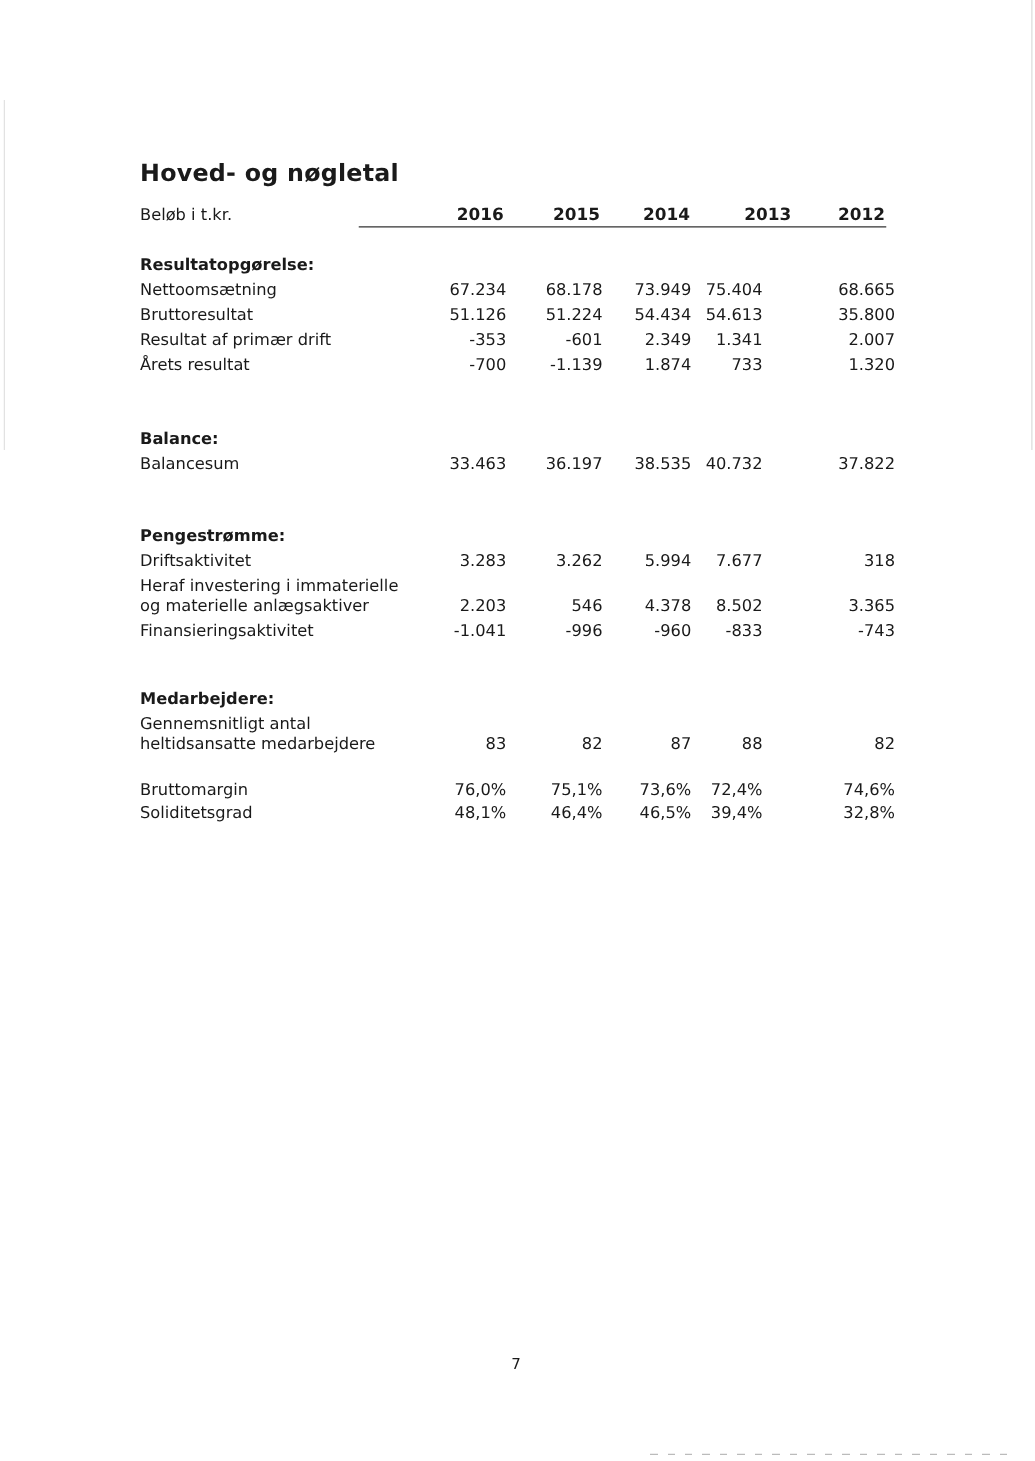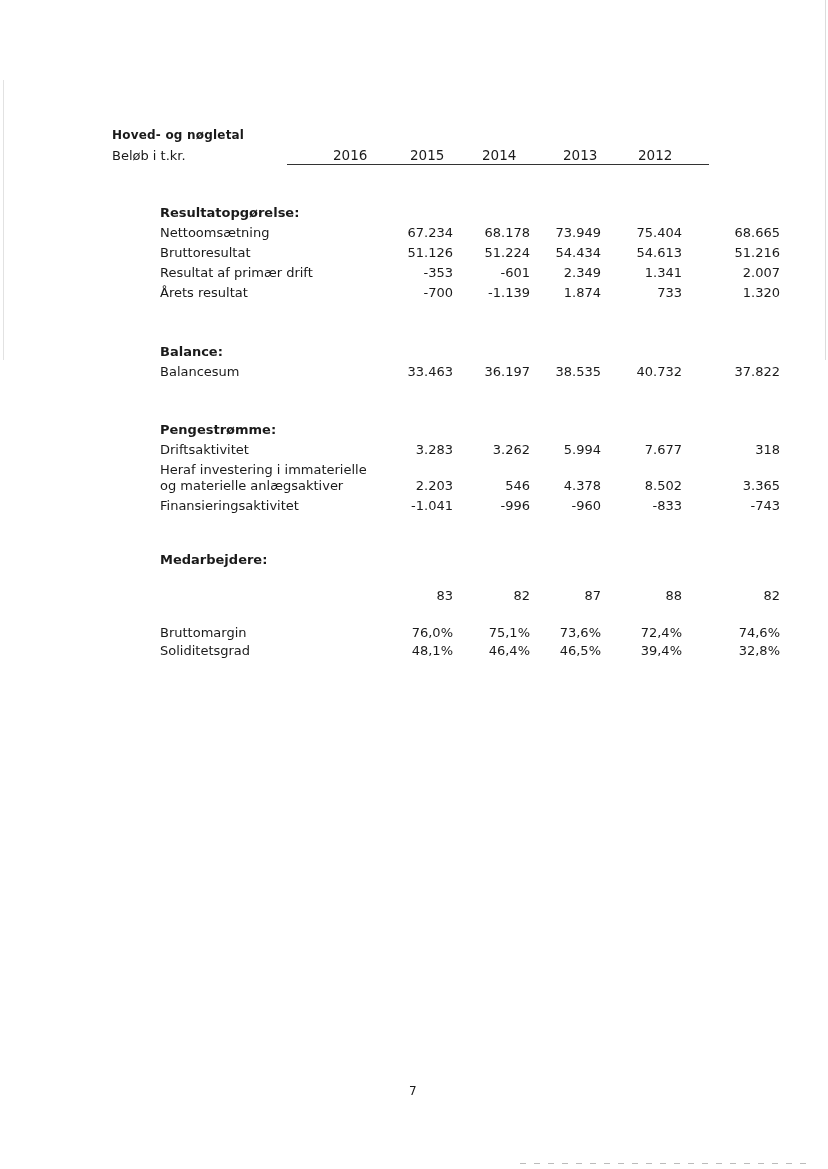--- a/index.html
+++ b/index.html
@@ -3,38 +3,38 @@
   <meta charset="utf-8">
   <style>
     html, body { margin: 0; padding: 0; }
     body {
       width: 828px; height: 1169px; background: #ffffff; position: relative;
       font-family: "DejaVu Sans", sans-serif; color: #1a1a1a; overflow: hidden;
     }
     .page-edge-left { position: absolute; left: 3px; top: 80px; width: 1px; height: 280px; background: #e2e2e2; }
     .page-edge-right { position: absolute; right: 2px; top: 0; width: 1px; height: 360px; background: #dcdcdc; }
     .title {
-      position: absolute; left: 112px; top: 128px; font-size: 12px; font-weight: bold; letter-spacing: 0.2px;
+      position: absolute; left: 112px; top: 128px; font-size: 19px; font-weight: bold; letter-spacing: 0.2px;
     }
-    .header-row { position: absolute; left: 112px; top: 148px; width: 600px; height: 20px; }
+    .header-row { position: absolute; left: 112px; top: 165px; width: 600px; height: 20px; }
     .unit-label { position: absolute; left: 0; top: 0; font-size: 13px; }
     .year-rule { position: absolute; left: 175px; top: 16px; width: 422px; height: 1px; background: #333; }
-    .year { position: absolute; top: -1px; font-size: 13.5px; font-weight: normal; text-align: left; width: 70px; }
-    .section { position: absolute; left: 112px; width: 600px; margin-left: 48px; }
+    .year { position: absolute; top: -1px; font-size: 13.5px; font-weight: bold; text-align: right; width: 70px; }
+    .section { position: absolute; left: 112px; width: 600px; }
     .section-title { font-size: 13px; font-weight: bold; height: 20px; line-height: 20px; }
     .row { position: relative; height: 20px; font-size: 13px; }
     .row.tall { height: 36px; }
     .row-label { position: absolute; left: 0; top: 2px; line-height: 16px; }
     .cell { position: absolute; width: 80px; text-align: right; top: 0; line-height: 20px; }
     .row.tall .cell { top: 16px; }
     .c0 { left: 213px; }
     .c1 { left: 290px; }
     .c2 { left: 361px; }
-    .c3 { left: 442px; text-align: right; }
-    .c4 { left: 540px; }
+    .c3 { left: 418px; text-align: right; }
+    .c4 { left: 524px; }
     .page-number { position: absolute; left: 409px; top: 1084px; font-size: 12px; }
     .scan-line { position: absolute; top: 1163px; left: 520px; width: 290px; height: 1px;
       background: repeating-linear-gradient(90deg, #bbb 0 6px, transparent 6px 14px); }
   </style>
 </head>
 <body>
 
 <div class="page-edge-left"></div>
 <div class="page-edge-right"></div>
 
@@ -59,21 +59,21 @@
     <span class="cell c2">73.949</span>
     <span class="cell c3">75.404</span>
     <span class="cell c4">68.665</span>
   </div>
   <div class="row">
     <span class="row-label">Bruttoresultat</span>
     <span class="cell c0">51.126</span>
     <span class="cell c1">51.224</span>
     <span class="cell c2">54.434</span>
     <span class="cell c3">54.613</span>
-    <span class="cell c4">51.216</span>
+    <span class="cell c4">35.800</span>
   </div>
   <div class="row">
     <span class="row-label">Resultat af primær drift</span>
     <span class="cell c0">-353</span>
     <span class="cell c1">-601</span>
     <span class="cell c2">2.349</span>
     <span class="cell c3">1.341</span>
     <span class="cell c4">2.007</span>
   </div>
   <div class="row">
@@ -125,20 +125,24 @@
     <span class="cell c1">-996</span>
     <span class="cell c2">-960</span>
     <span class="cell c3">-833</span>
     <span class="cell c4">-743</span>
   </div>
 </div>
 
 <div class="section" style="top:550px">
   <div class="section-title">Medarbejdere:</div>
   <div class="row tall">
+    <span class="row-label">
+      <span style="display:block">Gennemsnitligt antal</span>
+      <span style="display:block">heltidsansatte medarbejdere</span>
+    </span>
     <span class="cell c0">83</span>
     <span class="cell c1">82</span>
     <span class="cell c2">87</span>
     <span class="cell c3">88</span>
     <span class="cell c4">82</span>
   </div>
 </div>
 
 <div class="section" style="top:623px">
   <div class="row" style="height:18px">

